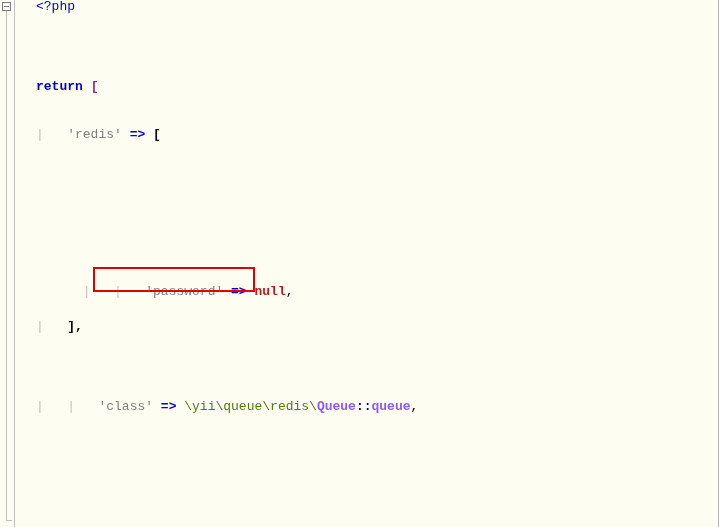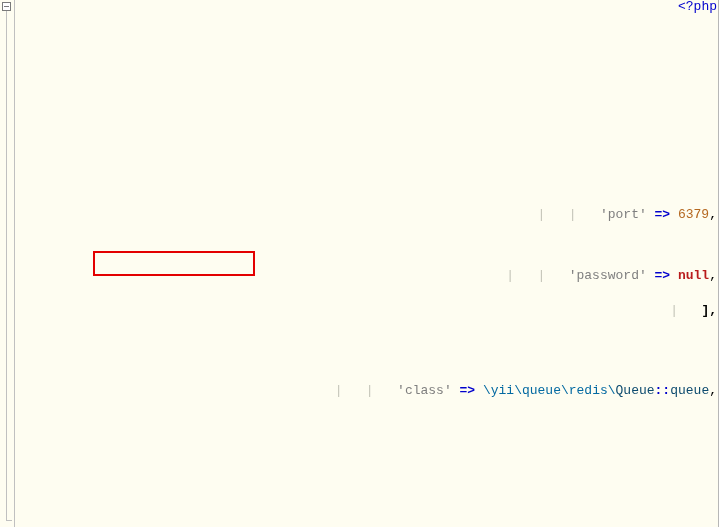--- a/index.html
+++ b/index.html
@@ -71,21 +71,20 @@
     width: 6px;
     height: 1px;
     background: #c0c0c0;
   }
   .code {
     position: absolute;
     left: 32px;
     top: 0;
     right: 1px;
     padding: 0;
-    text-align: right;
   }
   .line {
     white-space: pre;
     height: 16px;
     padding-left: 4px;
     position: relative;
   }
   .blank {
     height: 16px;
   }
@@ -93,22 +92,22 @@
     color: #c4c4b8;
   }
   .kw   { color: #0000cd; font-weight: bold; }
   .op   { color: #000; font-weight: bold; }
   .opb  { color: #0000cd; font-weight: bold; }
   .br   { color: #000; font-weight: bold; }
   .brp  { color: #7a2f9e; font-weight: bold; }
   .str  { color: #7f7f7f; }
   .num  { color: #b56820; }
   .null { color: #b91c1c; font-weight: bold; }
-  .ns   { color: #0369a1; }
-  .cls  { color: #0c4a6e; font-weight: normal; }
+  .ns   { color: #4d7c0f; }
+  .cls  { color: #8b5cf6; font-weight: bold; }
   .dcol { color: #0000cd; font-weight: bold; }
   .tag  { color: #0000cd; }
   .punc { color: #000; }
   .hlbox {
     position: absolute;
     border: 2px solid #e30000;
     pointer-events: none;
     box-sizing: border-box;
   }
 </style>
@@ -125,37 +124,38 @@
 
   <div class="code">
 
     <div class="line"><span class="tag">&lt;?php</span></div>
 
     <div class="blank"></div>
     <div class="blank"></div>
     <div class="blank"></div>
     <div class="blank"></div>
 
+    <div class="line"><span class="kw">return</span><span class="op"> </span><span class="brp">[</span></div>
+
+    <div class="blank"></div>
+    <div class="blank"></div>
+
+    <div class="line"><span class="guide">|   </span><span class="str">'redis'</span><span class="op"> </span><span class="opb">=&gt;</span><span class="op"> </span><span class="br">[</span></div>
 
     <div class="blank"></div>
     <div class="blank"></div>
 
 
     <div class="blank"></div>
     <div class="blank"></div>
 
 
     <div class="blank"></div>
     <div class="blank"></div>
 
-
-    <div class="blank"></div>
-    <div class="blank"></div>
-
-    <div class="line"><span class="guide">|   |   </span><span class="str">'port'</span><span class="op"> </span><span class="opb">=&gt;</span><span class="op"> </span><span class="num">6379</span><span class="punc">,</span></div>
 
     <div class="blank"></div>
     <div class="blank"></div>
 
     <div class="line" style="position:relative;">
       <span class="guide">|   |   </span><span class="str">'password'</span><span class="op"> </span><span class="opb">=&gt;</span><span class="op"> </span><span class="null">null</span><span class="punc">,</span>
       <div class="hlbox" style="left:61px; top:-5px; width:162px; height:25px;"></div>
     </div>
 
     <div class="blank"></div>

